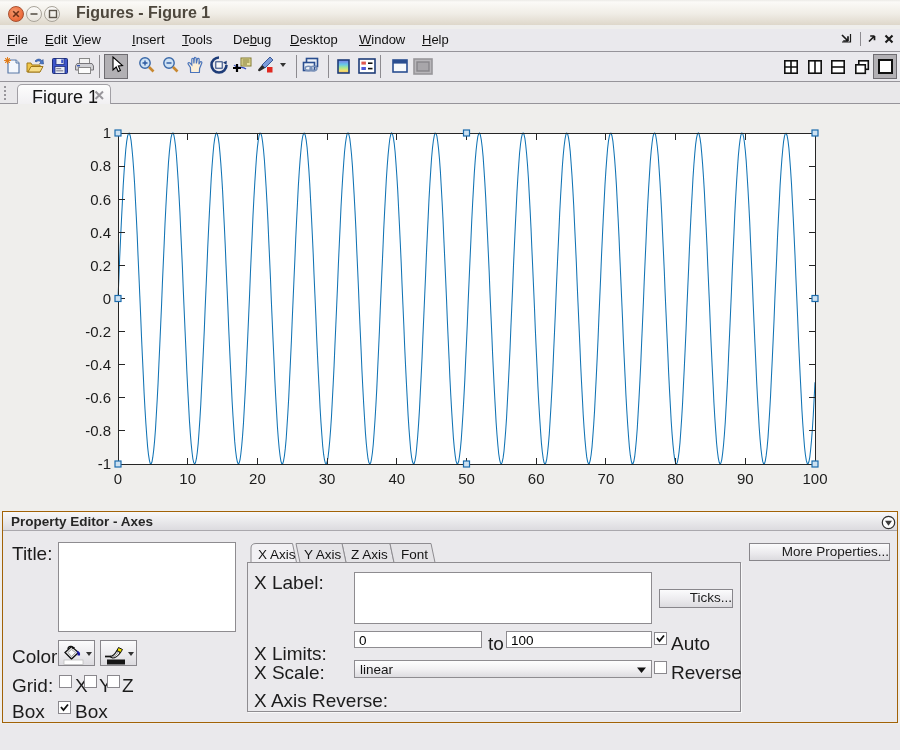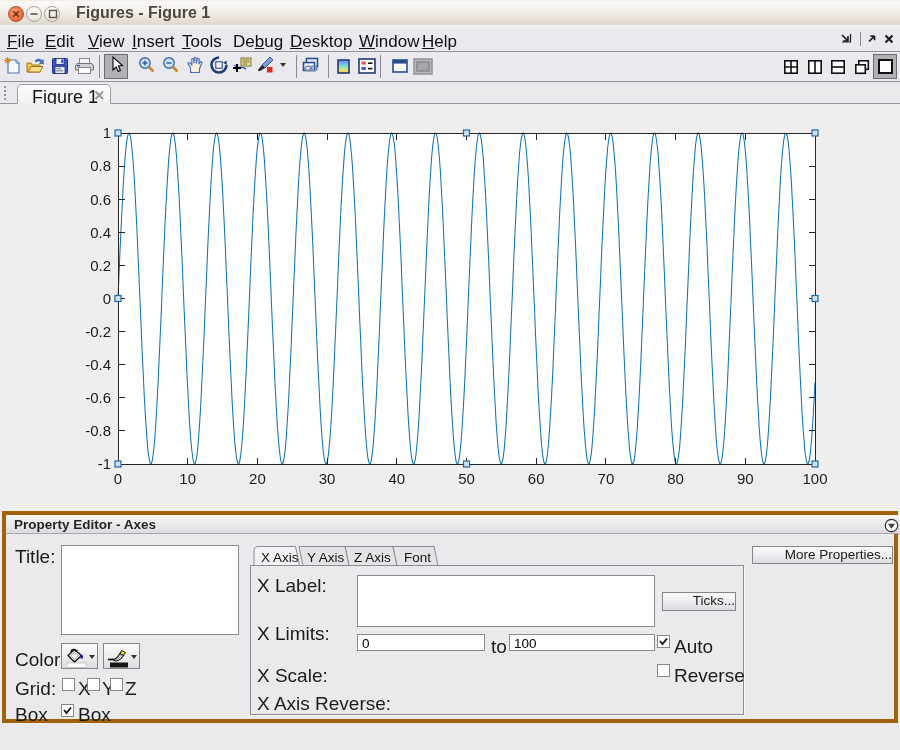--- a/index.html
+++ b/index.html
@@ -9,32 +9,32 @@
 
 #titlebar { position:absolute; left:0; top:0; width:900px; height:25px;
   background:linear-gradient(#ecebe7 0%, #fbfaf7 8%, #f0ede6 55%, #ded7ca 100%); }
 #titlebar .btn { position:absolute; top:6px; width:16px; height:16px; border-radius:50%; }
 #btn-close { left:8px;  background:radial-gradient(circle at 40% 35%, #f49a70, #ef7040 60%, #d9572b); border:1px solid #a8502f; }
 #btn-min   { left:26px; background:linear-gradient(#fbfaf8,#e8e4dc); border:1px solid #a9a49a; }
 #btn-max   { left:44px; background:linear-gradient(#fbfaf8,#e8e4dc); border:1px solid #a9a49a; }
 #title-text { position:absolute; left:76px; top:4px; font-size:16px; font-weight:bold; color:#4e483e; }
 
 #menubar { position:absolute; left:0; top:29px; width:900px; height:23px; background:#eae9ed; border-bottom:1px solid #96949a; }
-.menu-item { position:absolute; top:3px; font-size:17px; color:#111; }
+.menu-item { position:absolute; top:3px; font-size:13px; color:#111; }
 
 #toolbar { position:absolute; left:0; top:52px; width:900px; height:30px; background:#eae9ed; border-bottom:1px solid #96949a; }
 .tsep { position:absolute; top:3px; width:1px; height:23px; background:#8d8b90; }
 
 #tabbar { position:absolute; left:0; top:82px; width:900px; height:22px; background:#e9e8ea; border-bottom:1px solid #96949a; }
 #tab1 { position:absolute; left:17px; top:2px; width:94px; height:20px; background:linear-gradient(#fdfdfd,#f1f0f2); border:1px solid #a19fa4; border-bottom:none; border-radius:5px 5px 0 0; }
 #tab1 span.t { position:absolute; left:14px; top:2px; font-size:18px; color:#141414; }
 
 #figure { position:absolute; left:0; top:104px; width:900px; height:408px; background:#efeeec; }
 
-#proppanel { position:absolute; left:2px; top:511px; width:896px; height:212px; background:#eae9ec; border:4px solid #a16207; }
+#proppanel { position:absolute; left:2px; top:511px; width:896px; height:212px; background:#eae9ec; border:1px solid #a16207; }
 #prophdr { position:absolute; left:0; top:0; width:894px; height:19px; background:linear-gradient(#f8f8f9,#dcdbdf); border-bottom:1px solid #aaa8ad; }
 #prophdr b { position:absolute; left:8px; top:2px; font-size:13.5px; color:#262626; }
 .tfield { position:absolute; background:#fff; border:1px solid #8e8c90; }
 .btn3d { position:absolute; background:linear-gradient(#fbfbfc, #ecebee 55%, #dcdbdf); border:1px solid #88868b; text-align:right; font-size:13.5px; color:#1c1c1c; }
 .cb { position:absolute; width:13px; height:13px; background:#fff; border:1px solid #8a888d; }
 .combo { position:absolute; height:18px; background:linear-gradient(#fefefe, #f2f1f3 50%, #dddce0); border:1px solid #8e8c90; font-size:13.5px; color:#141414; }
 .combo span { position:absolute; left:5px; top:1px; }
 .combo svg { position:absolute; right:4px; top:5px; }
 #bottomstrip { position:absolute; left:0; top:724px; width:900px; height:26px; background:#eae9ec; }
 </style></head>
@@ -47,21 +47,21 @@
  <svg class="abs" style="left:8px;top:6px" width="54" height="17">
    <path d="M5.2,5.2 L10.8,10.8 M10.8,5.2 L5.2,10.8" stroke="#6b2f17" stroke-width="1.6" fill="none"></path>
    <line x1="22.5" y1="8" x2="29.5" y2="8" stroke="#5c564c" stroke-width="1.6"></line>
    <rect x="41.5" y="4.5" width="7" height="7" fill="none" stroke="#5c564c" stroke-width="1.4"></rect>
  </svg>
  <div id="title-text">Figures - Figure 1</div>
 </div>
 <div id="menubar">
  <span class="menu-item" style="left:7px"><u>F</u>ile</span>
  <span class="menu-item" style="left:45px"><u>E</u>dit</span>
- <span class="menu-item" style="left:88px"><u>V</u>iew</span>
+ <span class="menu-item" style="left:73px"><u>V</u>iew</span>
  <span class="menu-item" style="left:132px"><u>I</u>nsert</span>
  <span class="menu-item" style="left:182px"><u>T</u>ools</span>
  <span class="menu-item" style="left:233px">De<u>b</u>ug</span>
  <span class="menu-item" style="left:290px"><u>D</u>esktop</span>
  <span class="menu-item" style="left:359px"><u>W</u>indow</span>
  <span class="menu-item" style="left:422px"><u>H</u>elp</span>
 
  <svg class="abs" style="left:840px;top:3px" width="58" height="16">
    <path d="M2,3 L8,9 M8,9 L8,4.2 M8,9 L3.2,9" stroke="#1a1a1a" stroke-width="1.7" fill="none"></path>
    <path d="M10.5,2 L10.5,10 L2,10" stroke="#1a1a1a" stroke-width="1.2" fill="none"></path>
@@ -341,32 +341,38 @@
   <text x="9" y="18.5">X Axis</text>
         <text x="55" y="18.5">Y Axis</text>
         <text x="102" y="18.5">Z Axis</text>
         <text x="152" y="18.5">Font</text>
  </g>
 </svg>
 <div class="abs" style="left:244px;top:50px;width:494px;height:150px;border:1px solid #8e8c90;box-shadow:1px 1px 0 #f8f8f9"></div>
 <span class="lbl" style="left:251px;top:60px">X Label:</span>
 <div class="tfield" style="left:351px;top:60px;width:298px;height:52px"></div>
 <div class="btn3d" style="left:656px;top:77px;width:74px;height:19px">Ticks...</div>
-<span class="lbl" style="left:251px;top:108px">X Limits:</span>
+<span class="lbl" style="left:251px;top:131px">X Limits:</span>
 <div class="tfield" style="left:351px;top:119px;width:128px;height:17px">
       <span style="position:absolute;left:4px;top:1px;font-size:13.5px">0</span>
     </div>
 <span class="lbl" style="left:485px;top:121px">to</span>
 <div class="tfield" style="left:503px;top:119px;width:146px;height:17px">
       <span style="position:absolute;left:4px;top:1px;font-size:13.5px">100</span>
     </div>
 <div class="cb" style="left:651px;top:120px">
       <svg width="11" height="11" style="position:absolute;left:0;top:0">
         <path d="M2,5 L4.5,8 L9,2.5" fill="none" stroke="#111" stroke-width="1.8"></path>
       </svg>
     </div>
     <span class="lbl" style="left:668px;top:121px">Auto</span>
 <span class="lbl" style="left:251px;top:150px">X Scale:</span>
+<div class="combo" style="left:351px;top:148px;width:298px">
+      <span>linear</span>
+      <svg width="10" height="8">
+        <path d="M0,1.5 L9,1.5 L4.5,7 Z" fill="#111"></path>
+      </svg>
+    </div>
 <div class="cb" style="left:651px;top:149px"></div>
     <span class="lbl" style="left:668px;top:150px">Reverse</span>
 <span class="lbl" style="left:251px;top:178px">X Axis Reverse:</span>
 <div class="btn3d" style="left:746px;top:31px;width:141px;height:18px">More Properties...</div>
 </div>
 <div id="bottomstrip"></div>
 </body></html>

